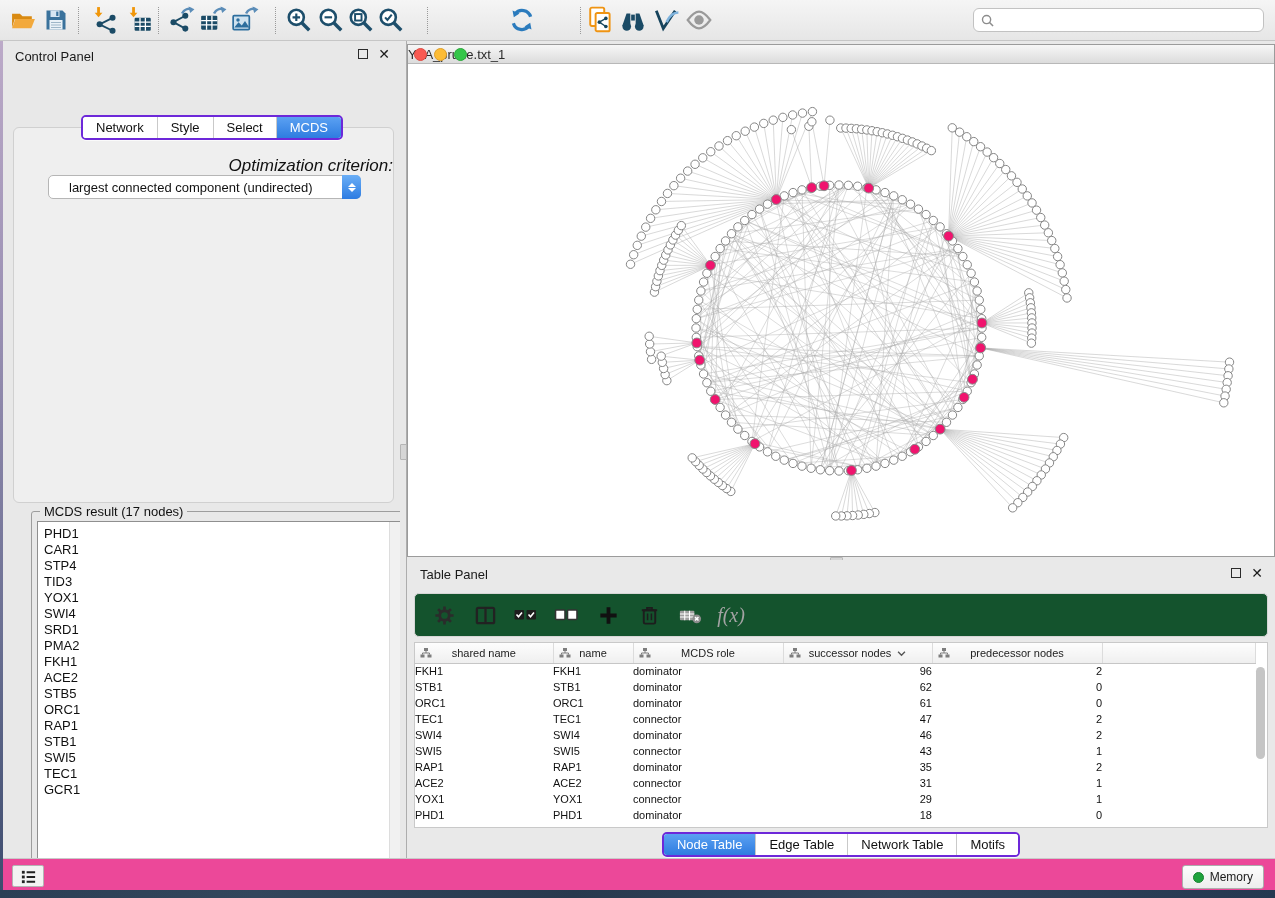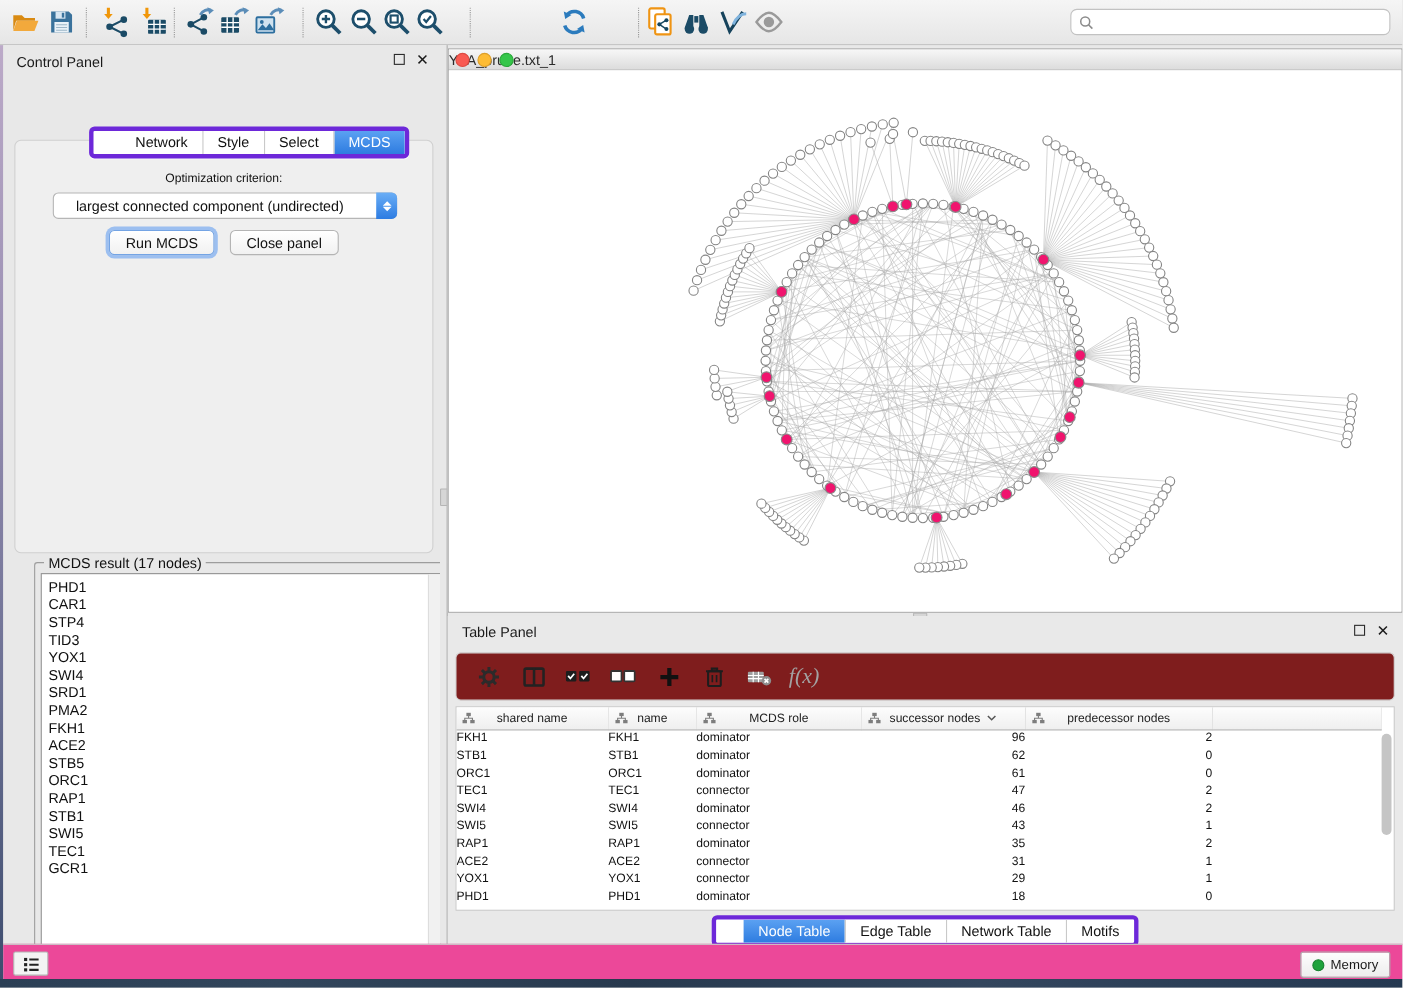--- a/index.html
+++ b/index.html
@@ -22,30 +22,30 @@
                border:1px solid #c2c2c2; border-radius:6px; display:flex; align-items:center; padding-left:7px; }
   .searchbox input { border:none; outline:none; flex:1; font-size:12px; font-family:inherit; background:transparent; margin-left:5px; }
 
   
   .control-panel { position:absolute; left:3px; top:41px; width:397px; height:817px; background:#e8e8e8; }
   .panel-title { position:absolute; left:12px; top:8px; font-size:13px; color:#1a1a1a; }
   .win-btns { position:absolute; right:10px; top:8px; display:flex; gap:10px; align-items:center; }
   .float-glyph { width:10px; height:10px; border:1.5px solid #2b2b2b; display:inline-block; }
   .close-glyph { font-size:14px; font-weight:bold; color:#1a1a1a; line-height:10px; }
 
-  .seg-group { display:flex; border:4px solid #6d28d9; border-radius:5px; overflow:hidden; background:#fff;
-               box-shadow:0 1px 0 rgba(255,255,255,.7);padding-left:25px; }
+  .seg-group { display:flex; border:2px solid #6d28d9; border-radius:5px; overflow:hidden; background:#fff;
+               box-shadow:0 1px 0 rgba(255,255,255,.7); }
   .seg { padding:3px 13px; font-size:13px; color:#111; background:#fff; border-left:1px solid #c9c9c9; cursor:default; }
   .seg:first-child { border-left:none; }
   .seg-sel { background:linear-gradient(#5ba1f2,#2e7ce0); color:#fff; }
   .cp-tabs { position:absolute; left:78px; top:74px; }
 
   .cp-inner { position:absolute; left:10px; top:86px; width:381px; height:376px; background:#efefef;
               border:1px solid #d0d0d0; border-radius:6px; }
-  .opt-label { position:absolute; left:0; top:28px; width:100%; text-align:center; font-size:11px; color:#111; }
+  .opt-label { position:absolute; left:0; top:28px; width:100%; text-align:right; font-size:17px; color:#111;font-style:italic; }
   .criterion { position:absolute; left:34px; top:47px; width:313px; height:24px; background:#fff;
                border:1px solid #b6b6b6; border-radius:5px; display:flex; align-items:center; }
   .criterion .val { flex:1; padding-left:20px; font-size:13px; color:#111; white-space:nowrap; overflow:hidden; }
   .stepper { width:19px; height:24px; margin:-1px -1px -1px 0; border-radius:0 5px 5px 0;
              background:linear-gradient(#6aaef6,#2d7ce2); display:flex; flex-direction:column;
              align-items:center; justify-content:center; gap:1px; }
   .chev { width:0; height:0; border-left:4px solid transparent; border-right:4px solid transparent; }
   .chev.up { border-bottom:4px solid #fff; } .chev.dn { border-top:4px solid #fff; }
   .btn { background:linear-gradient(#ffffff,#f1f1f1); border:1px solid #b4b4b4; border-radius:5px;
          font-size:13px; font-family:inherit; color:#111; padding:3px 14px; height:23px; }
@@ -78,21 +78,21 @@
   .traffic { position:absolute; left:6px; top:3px; display:flex; gap:7px; }
   .light { width:13px; height:13px; border-radius:50%; }
   .light.red { background:#f95a52; border:1px solid #dd4b42; }
   .light.yellow { background:#fdbc35; border:1px solid #dd9f2a; }
   .light.green { background:#35c64a; border:1px solid #2aa73a; }
   .net-title { width:100%; font-size:13px; color:#2b2b2b; }
   .net-canvas-wrap { position:absolute; left:0; top:19px; width:866px; height:492px; background:#fff; overflow:hidden; }
 
   
   .table-panel { position:absolute; left:407px; top:560px; width:868px; height:298px; background:#e9e9e9; }
-  .tp-toolbar { position:absolute; left:7px; top:33px; width:854px; height:44px; background:#7f1d1d;
+  .tp-toolbar { position:absolute; left:7px; top:33px; width:854px; height:44px; background:#14532d;
                 border:1px solid #d6d6d6; border-radius:5px; display:flex; align-items:center; gap:15px; padding-left:16px; }
   .tpi { width:26px; height:26px; display:flex; align-items:center; justify-content:center; }
   .fx-label { font-family:"Liberation Serif","DejaVu Serif",serif; font-style:italic; font-size:20px; color:#a3a3a3; }
 
   .node-table { position:absolute; left:7px; top:82px; width:854px; height:186px; background:#fff;
                 border:1px solid #c9c9c9; overflow:hidden; }
   table.grid { border-collapse:collapse; table-layout:fixed; width:841px; }
   table.grid th { height:20px; background:linear-gradient(#fdfdfd,#efefef); border-bottom:1px solid #c6c6c6;
                   border-right:1px solid #dcdcdc; font-weight:normal; font-size:11px; color:#222;
                   position:relative; text-align:center; white-space:nowrap; overflow:hidden; }
@@ -279,24 +279,20 @@
     <span class="close-glyph">✕</span>
   </div>
   <div class="cp-inner">
     <div class="opt-label">Optimization criterion:</div>
     <div class="criterion">
       <span class="val">largest connected component (undirected)</span>
       <span class="stepper">
           <span class="chev up"></span>
           <span class="chev dn"></span>
         </span>
-    </div>
-    <div class="cp-buttons">
-      <button class="btn focused">Run MCDS</button>
-      <button class="btn">Close panel</button>
     </div>
   </div>
   <div class="seg-group cp-tabs">
       <div class="seg">Network</div>
       <div class="seg">Style</div>
       <div class="seg">Select</div>
       <div class="seg seg-sel">MCDS</div>
     </div>
   <div class="groupbox">
     <span class="groupbox-label">MCDS result (17 nodes)</span>

